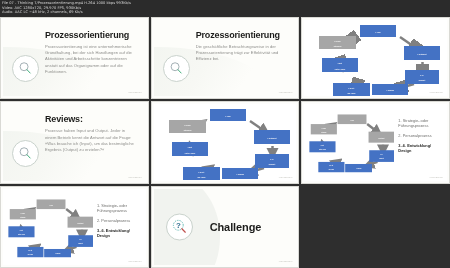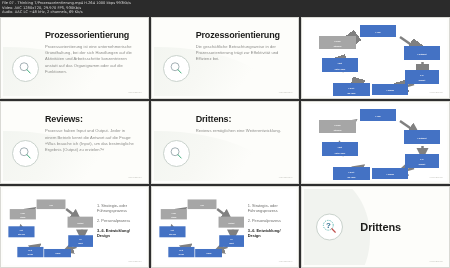--- a/index.html
+++ b/index.html
@@ -220,36 +220,20 @@
         <div class="mag">
           <svg width="17" height="17" viewBox="0 0 24 24" fill="none">
             <circle cx="10" cy="9.5" r="5.6" stroke="#8a99a0" stroke-width="1.1"></circle>
             <line x1="14" y1="13.6" x2="18.6" y2="18.4" stroke="#3fae7a" stroke-width="1.4" stroke-linecap="round"></line>
           </svg>
         </div>
         <div class="slide-footer">video2brain</div>
       </div>
     </div>
 
-    <div class="thumb">
-      <div class="slide">
-        <div class="wash"></div>
-        <div class="txt-wrap">
-          <div class="s-title">Drittens:</div>
-          <div class="s-body">Reviews ermöglichen eine Weiterentwicklung.</div>
-        </div>
-        <div class="mag">
-          <svg width="17" height="17" viewBox="0 0 24 24" fill="none">
-            <circle cx="10" cy="9.5" r="5.6" stroke="#8a99a0" stroke-width="1.1"></circle>
-            <line x1="14" y1="13.6" x2="18.6" y2="18.4" stroke="#3fae7a" stroke-width="1.4" stroke-linecap="round"></line>
-          </svg>
-        </div>
-        <div class="slide-footer">video2brain</div>
-      </div>
-    </div>
 
     <div class="thumb">
       <div class="slide flow-slide">
         <svg class="flow-canvas" style="left:12px; top:4px;" width="125" height="72" viewBox="0 0 250 144">
           <defs>
               <marker id="ah2" markerWidth="5" markerHeight="5" refX="3" refY="2.5" orient="auto">
                 <path d="M0,0 L5,2.5 L0,5 z" fill="#808080"></path>
               </marker>
             </defs>
           <g stroke="#808080" stroke-width="5" fill="none" marker-end="url(#ah2)">
@@ -416,19 +400,19 @@
     <div class="thumb">
       <div class="slide">
         <div class="challenge-wash"></div>
         <div class="mag q">
           <svg width="19" height="19" viewBox="0 0 24 24" fill="none">
             <circle cx="10.5" cy="9.8" r="6.2" stroke="#35a6a0" stroke-width="1" stroke-dasharray="1.6 1.4"></circle>
             <text x="10.5" y="13.4" font-size="10" font-weight="bold" fill="#2f6f8f" text-anchor="middle" font-family="Liberation Sans, sans-serif">?</text>
             <line x1="15" y1="14.2" x2="19.3" y2="18.6" stroke="#c0504d" stroke-width="1.5" stroke-linecap="round"></line>
           </svg>
         </div>
-        <div class="challenge-title">Drittens</div>
+        <div class="challenge-title">Challenge</div>
         <div class="slide-footer">video2brain</div>
       </div>
     </div>
 
   </div>
 </div>
 
 </body></html>

